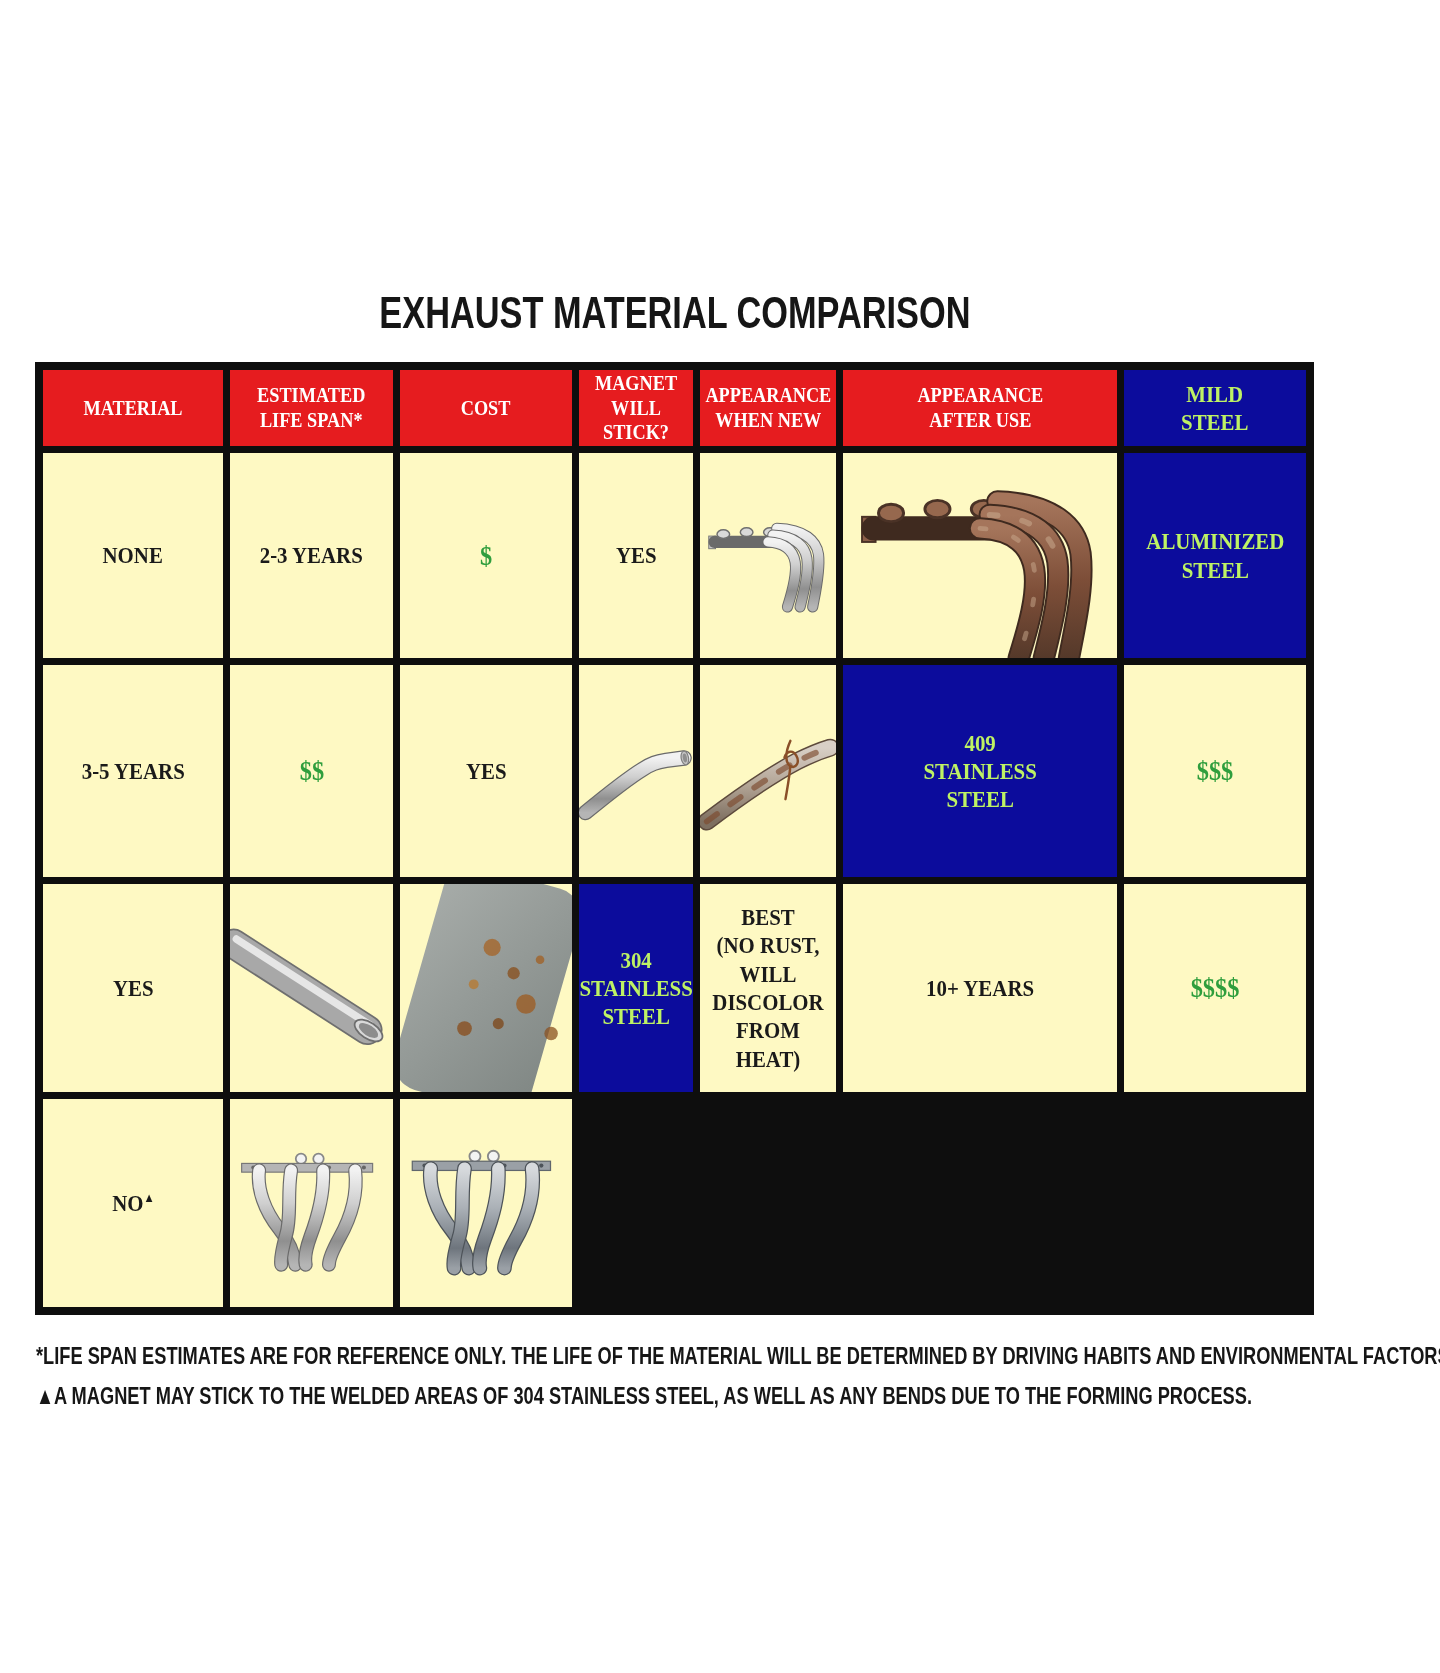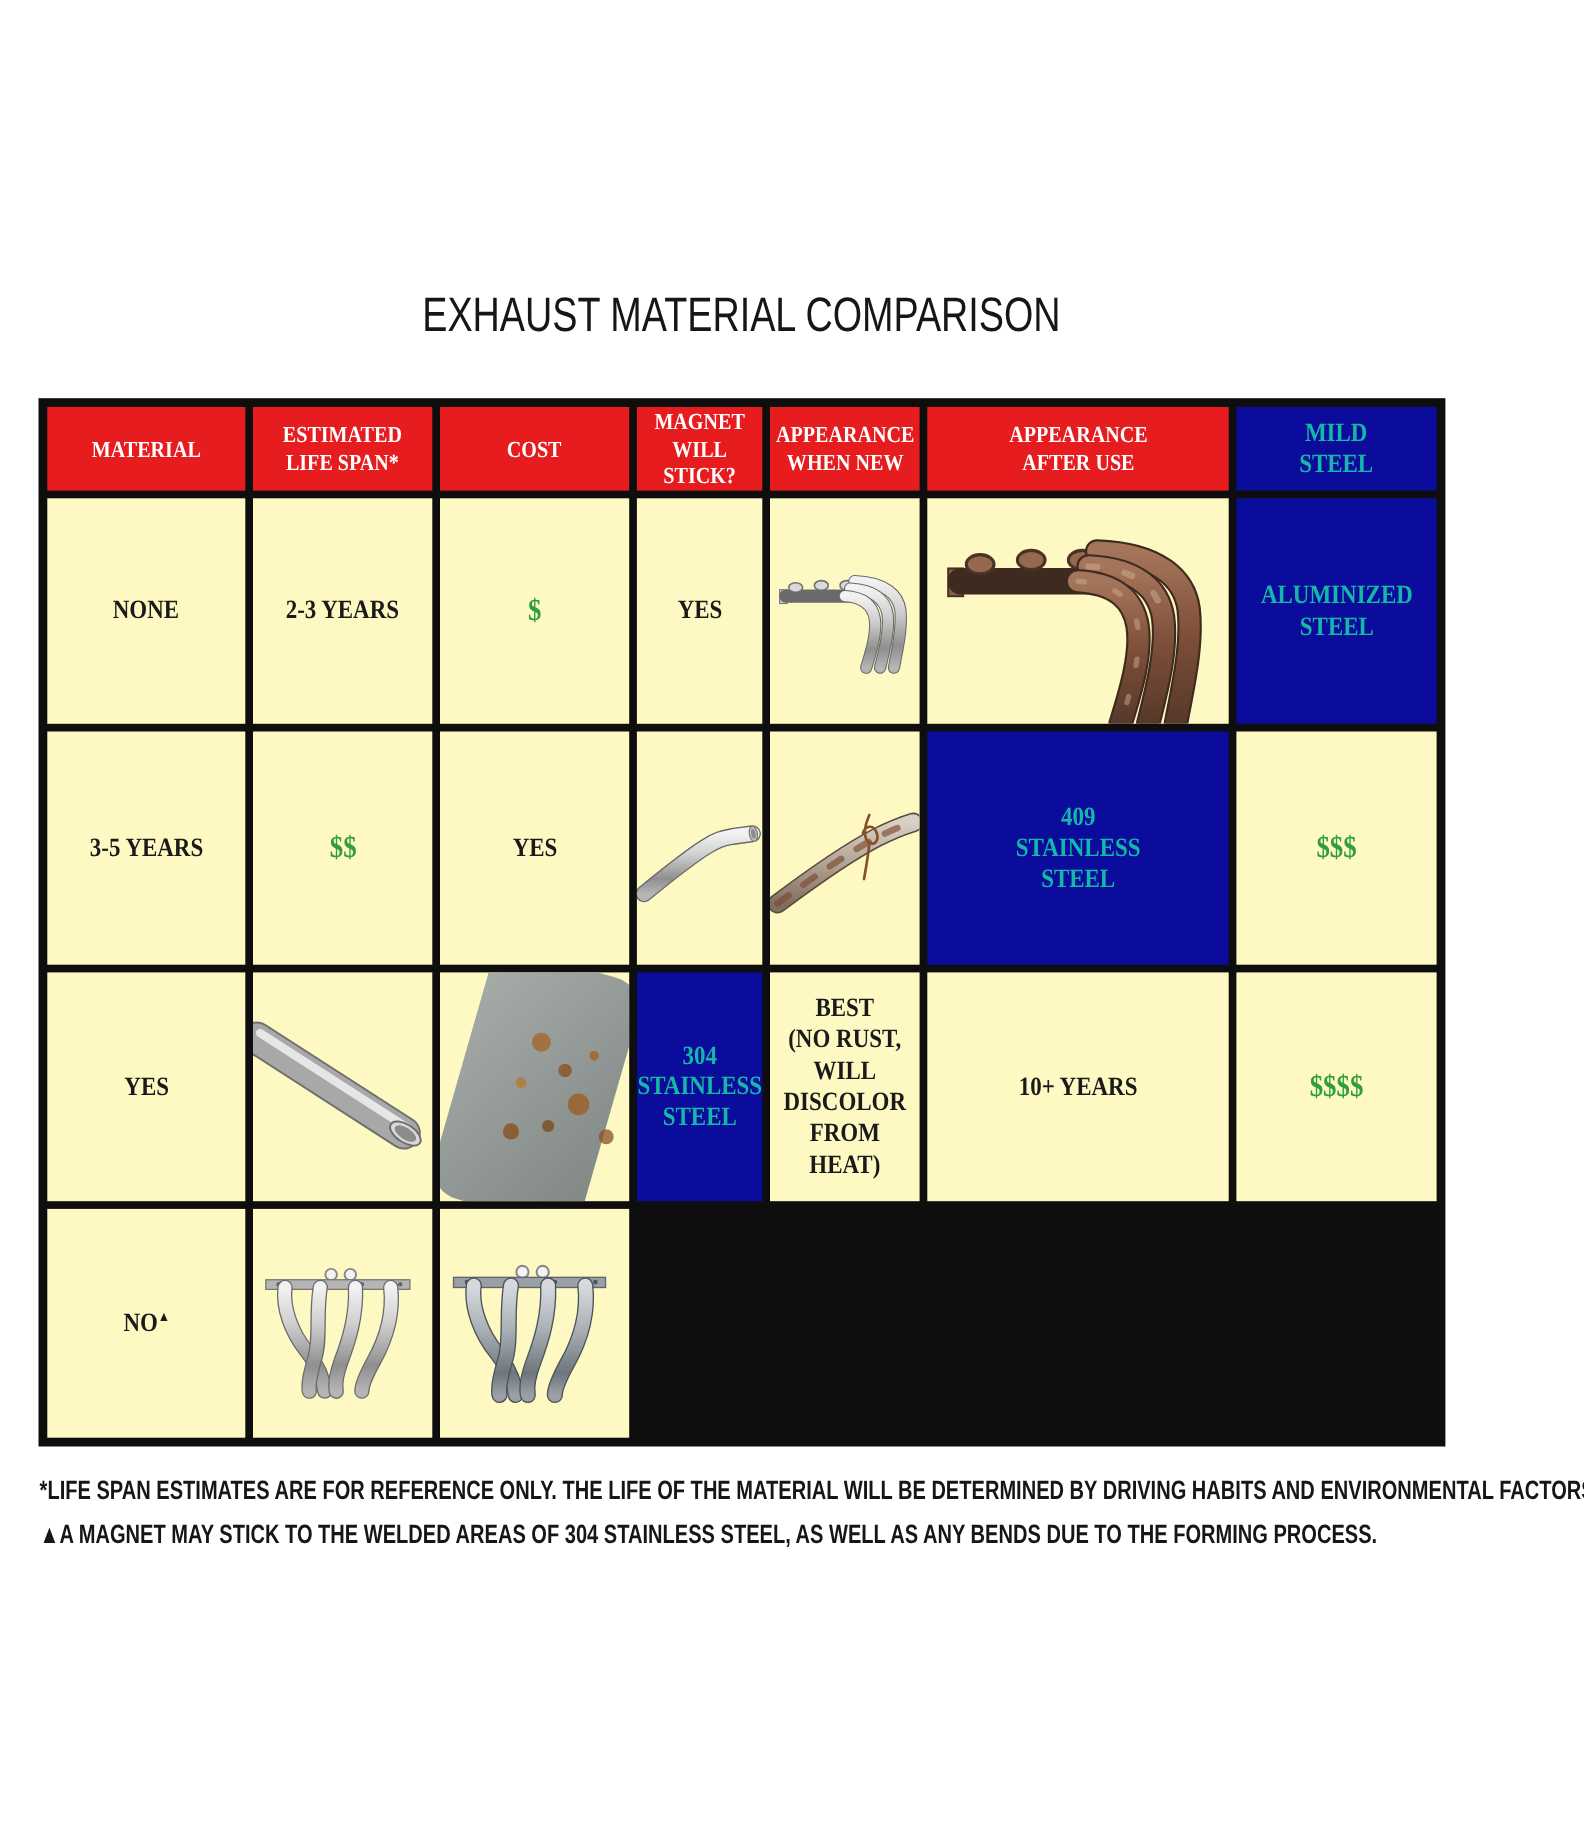--- a/index.html
+++ b/index.html
@@ -1,38 +1,38 @@
 <!DOCTYPE html>
 <html><head>
 <meta charset="utf-8">
 <style>
   html,body{margin:0;padding:0;}
   body{
     width:1440px;height:1673px;background:#ffffff;position:relative;
     font-family:"Liberation Sans", sans-serif;overflow:hidden;
   }
   .page-title{
-    position:absolute;left:35px;top:261px;width:1279px;text-align:center;
-    font-size:44px;font-weight:normal;color:#161616;letter-spacing:0;
+    position:absolute;left:35px;top:287px;width:1279px;text-align:center;
+    font-size:44px;font-weight:bold;color:#161616;letter-spacing:0;
   }
   .page-title .cond{transform:scaleX(0.78);}
   .cond{display:inline-block;white-space:pre-line;transform:scaleX(0.87);line-height:1.18;}
   .comp-table{
     position:absolute;left:35px;top:362px;background:#0e0e0e;padding:8px;
     display:grid;gap:7px;
     grid-template-columns:180px 163px 172px 114px 136px 274px 182px;
     grid-template-rows:76px 205px 212px 208px 208px;
     font-family:Liberation Serif, serif;
   }
   .cell{
     background:#fef9c3;display:flex;align-items:center;justify-content:center;
     text-align:center;overflow:hidden;color:#1a1a1a;font-weight:bold;
   }
   .cell.hdr{background:#e61c1f;color:#ffffff;font-size:21px;}
-  .cell.mat{background:#0c0c9c;color:#14b8a6;font-size:24px;}
+  .cell.mat{background:#0c0c9c;color:#bef264;font-size:24px;}
   .cell.val{font-size:24px;}
   .cell.cost{font-size:28px;color:#2f9e3d;}
   .cell.photo{padding:0;}
   .cell.photo svg{width:100%;height:100%;display:block;}
   .tri{font-size:13px;vertical-align:super;line-height:1;}
   .footnotes{position:absolute;left:36px;top:1336px;color:#161616;font-weight:bold;}
   .fline{
     font-size:24px;white-space:nowrap;transform:scaleX(0.76);
     transform-origin:left center;line-height:40px;
   }

